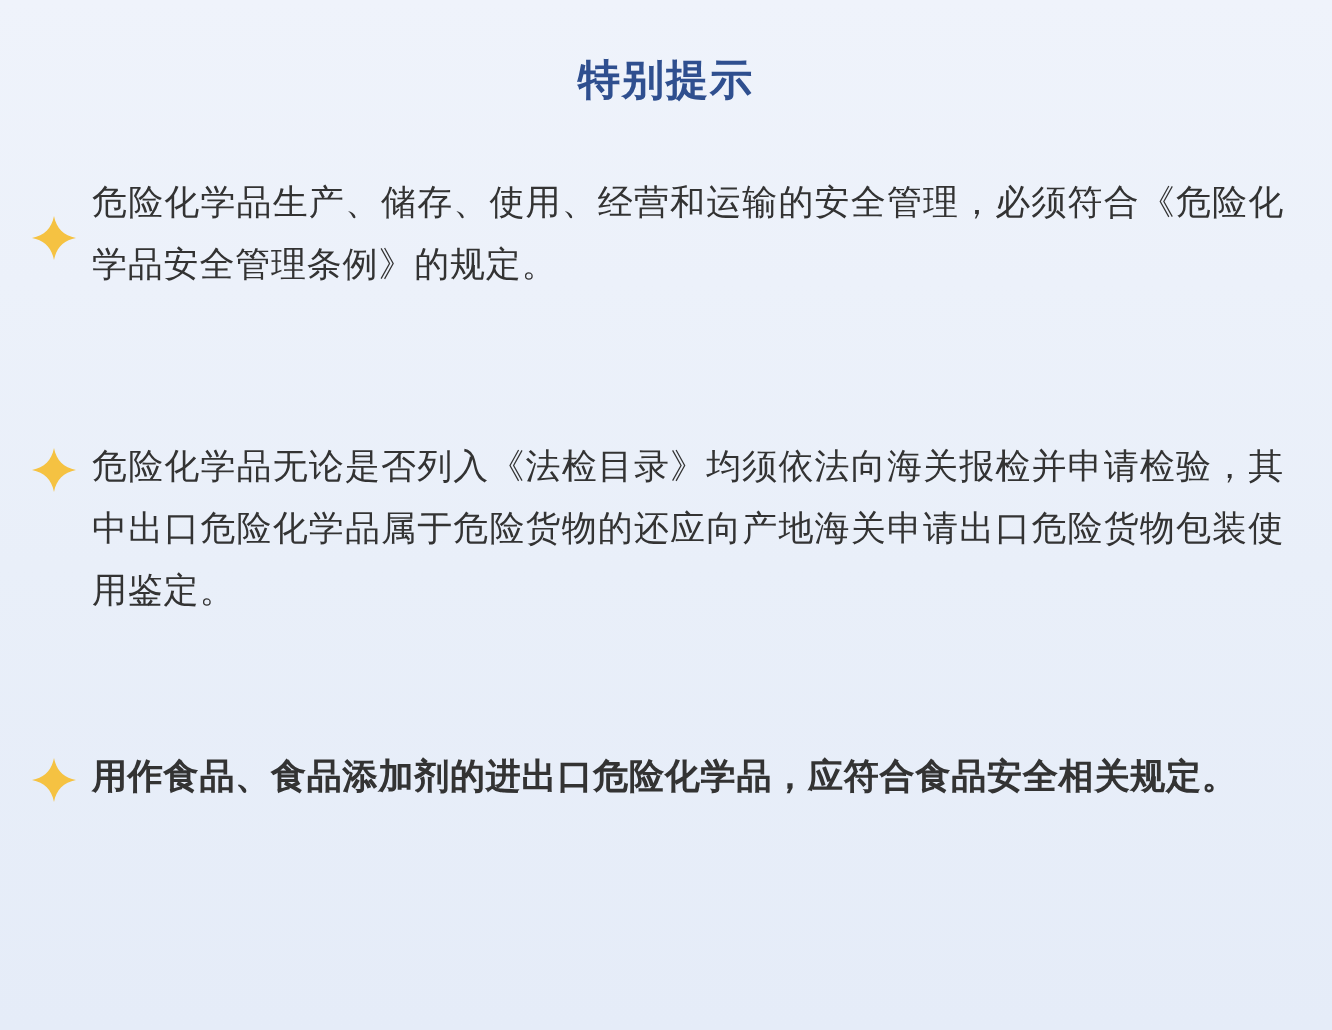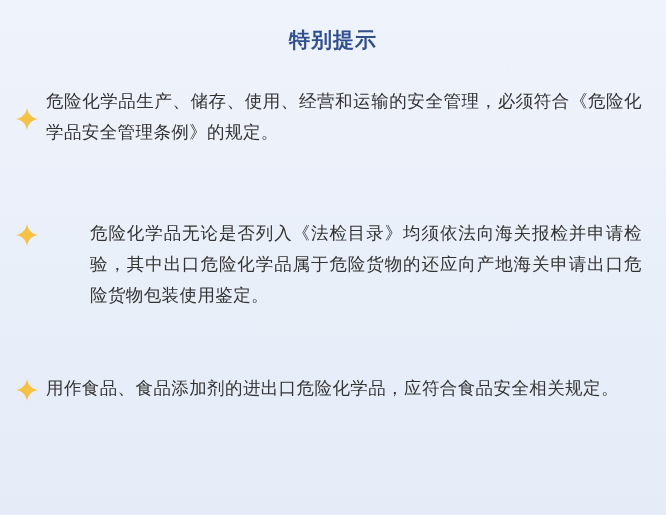--- a/index.html
+++ b/index.html
@@ -53,23 +53,24 @@
   .item-text {
     flex: 1 1 auto;
     font-size: 17.5px;
     line-height: 31px;
     color: #333333;
     letter-spacing: 0.4px;
     text-align: justify;
   }
   .item:last-child {
     margin-bottom: 0;
+    font-weight: bold;
   }
   .item-spacer-1 { margin-bottom: 70px; align-items: center; }
-  .item-spacer-2 { margin-bottom: 62px; gap: 44px; }
+  .item-spacer-2 { margin-bottom: 62px; }
 </style>
 </head>
 <body>
 
 <div class="page">
 
   <div class="title">特别提示</div>
 
   <div class="items">
 

